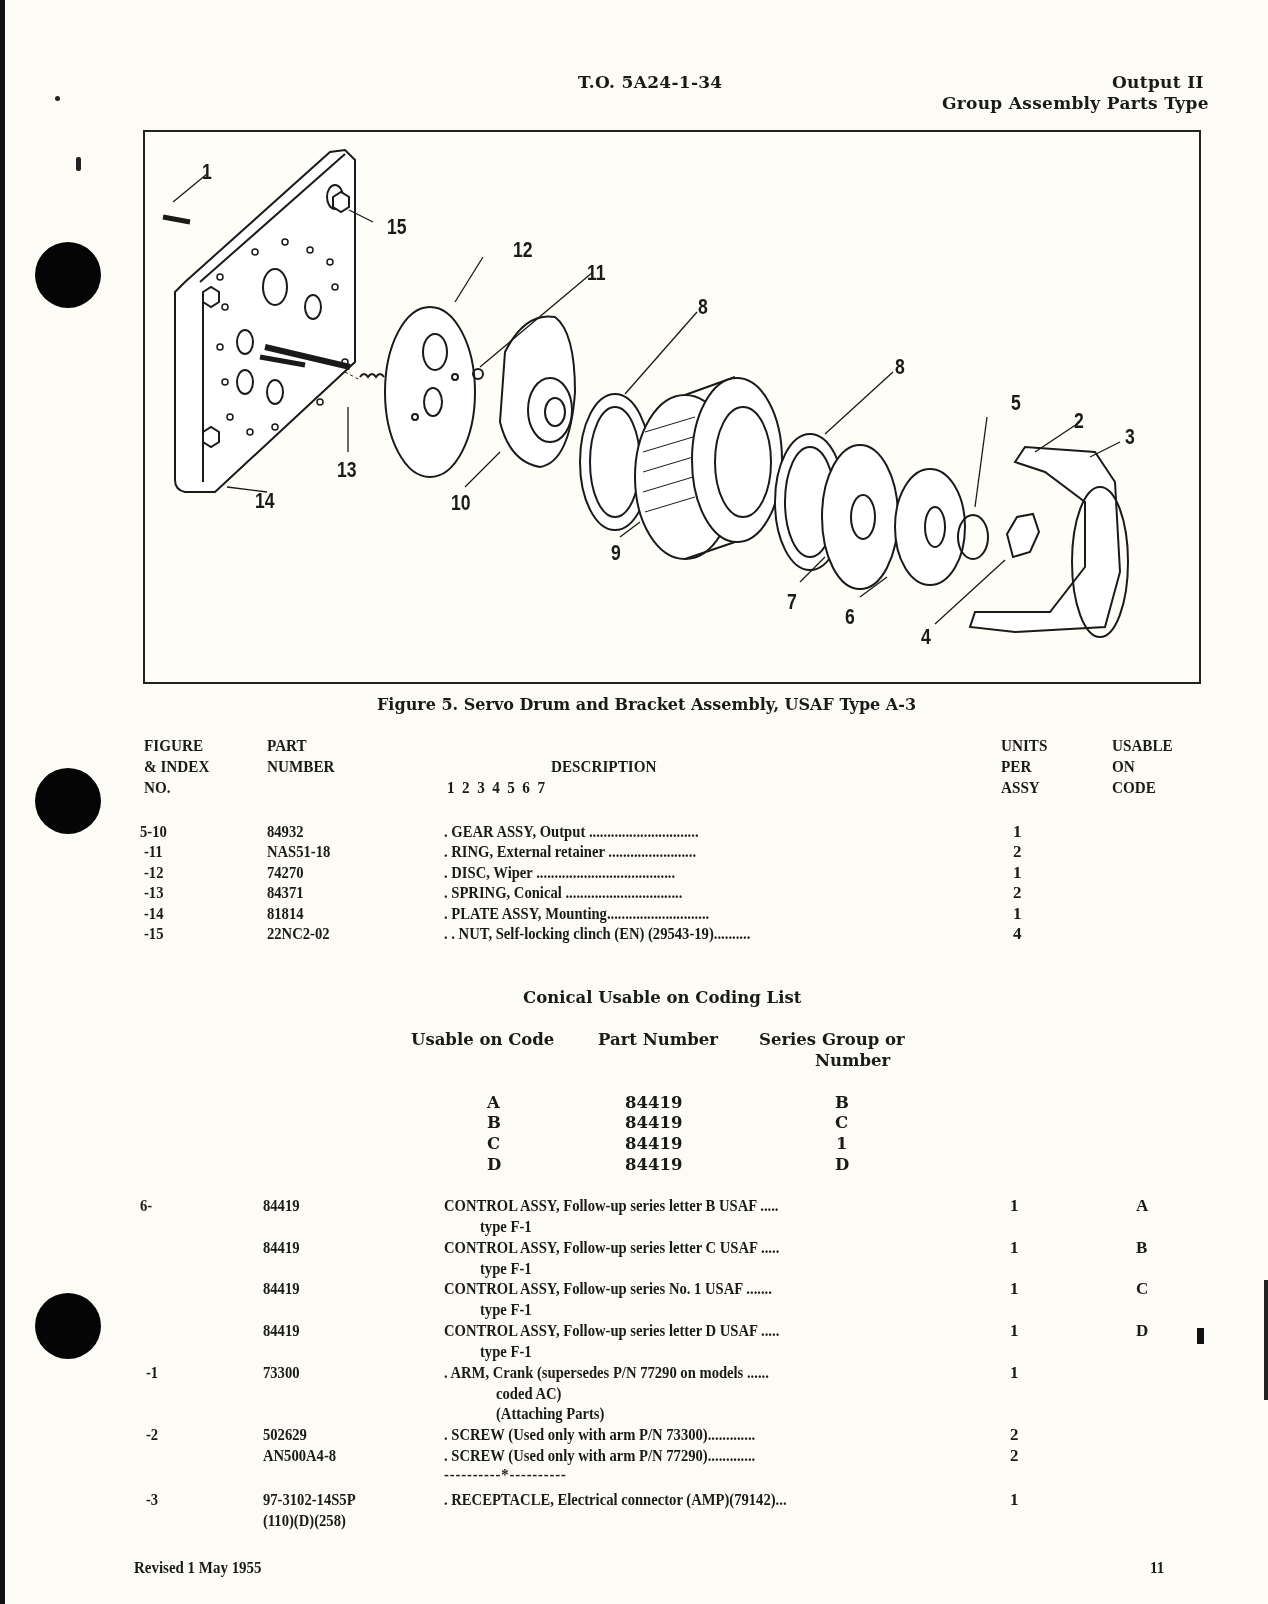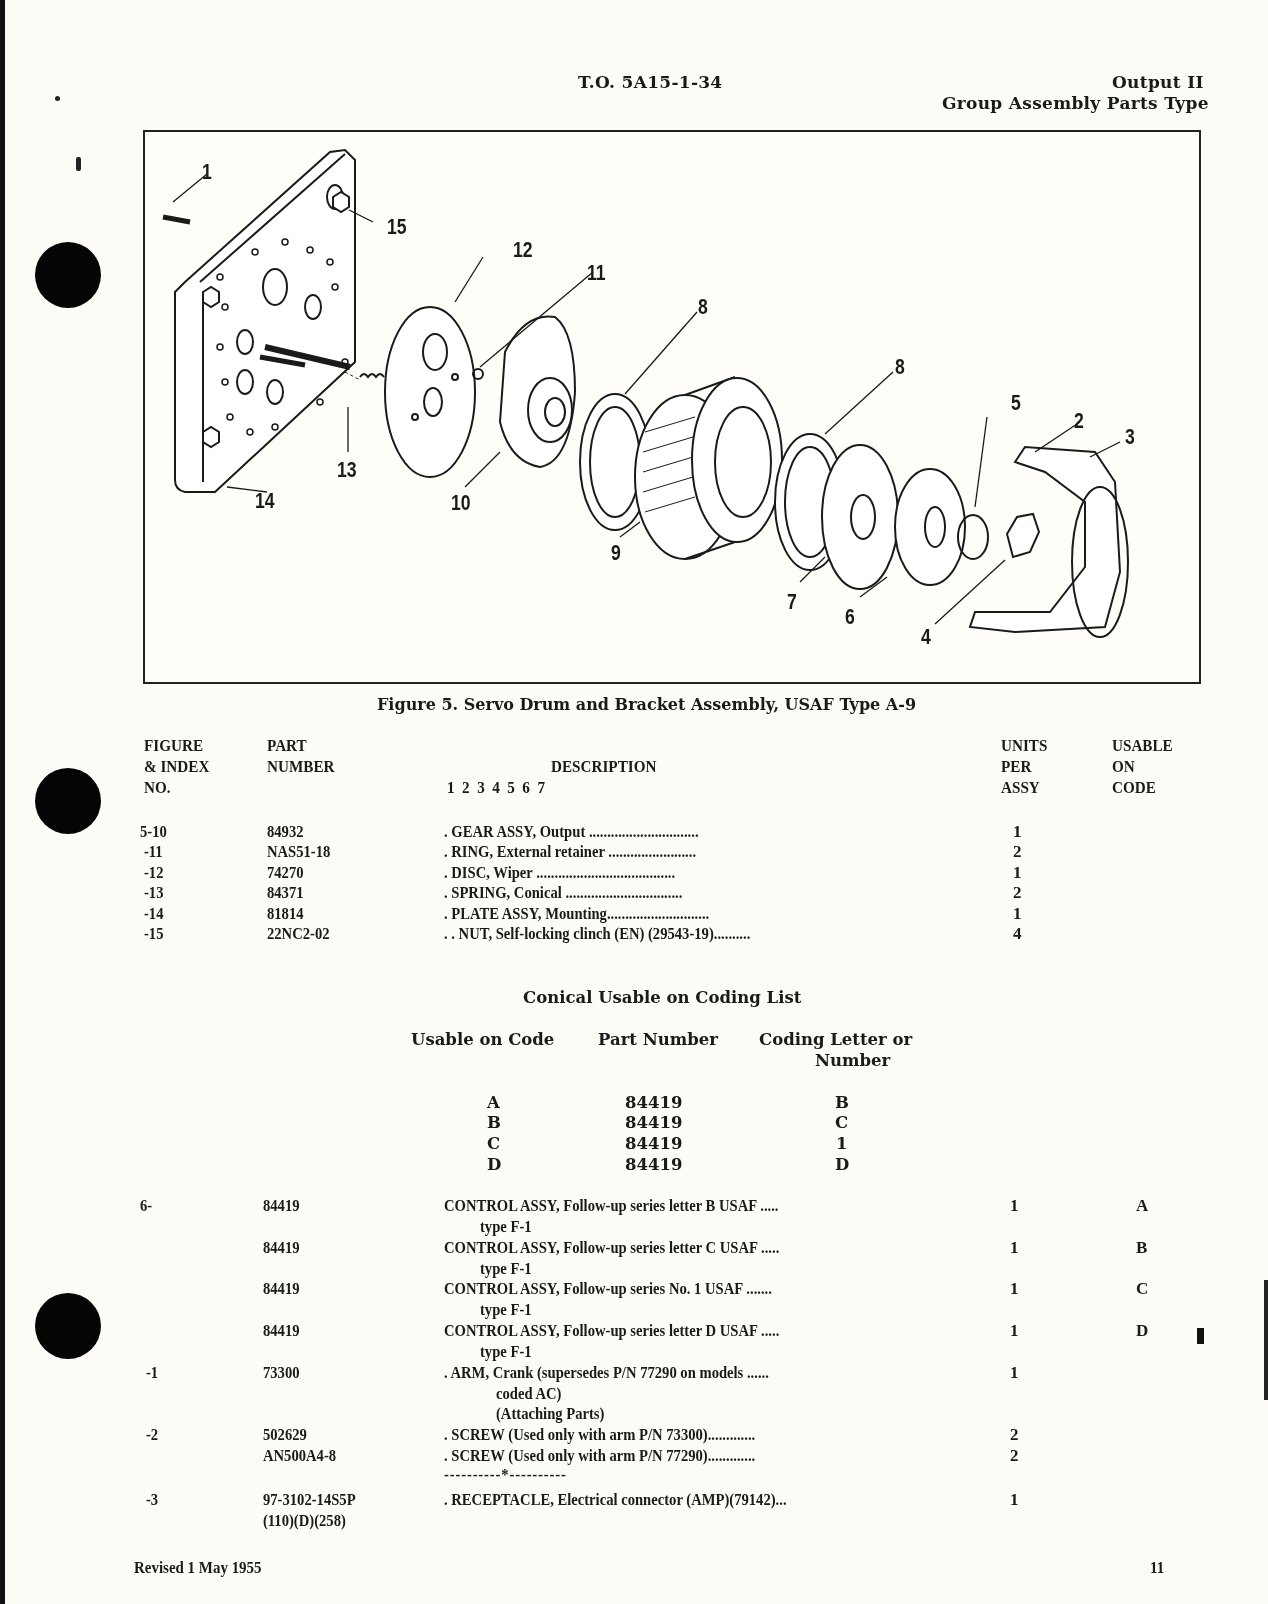--- a/index.html
+++ b/index.html
@@ -34,21 +34,21 @@
 <body>
 
 <div class="edge-strip"></div>
 <div class="edge-strip-right"></div>
 <div class="punch-hole" style="top:242px;"></div>
 <div class="punch-hole" style="top:768px;"></div>
 <div class="punch-hole" style="top:1293px;"></div>
 <div class="speck" style="left:55px;top:96px;width:5px;height:5px;"></div>
 <div class="speck" style="left:76px;top:157px;width:5px;height:14px;border-radius:2px;"></div>
 
-<div class="abs hdr" style="left:578px;top:72px;">T.O. 5A15-1-34</div>
+<div class="abs hdr" style="left:578px;top:72px;">T.O. 5A24-1-34</div>
 <div class="abs hdr" style="left:1112px;top:72px;">Output II</div>
 <div class="abs hdr" style="left:942px;top:93px;">Group Assembly Parts Type</div>
 
 <div class="figure-frame">
   <svg width="1054" height="550" viewBox="0 0 1054 550">
     <g fill="none" stroke="#1a1a1a" stroke-width="2">
 
       <path d="M40 150 L185 20 L200 18 L210 28 L210 230 L70 360 L40 360 Q30 358 30 348 L30 160 Z" fill="#fff"></path>
       <path d="M55 150 L200 22"></path>
       <path d="M58 160 L58 350"></path>
@@ -163,21 +163,21 @@
   <div class="callout" style="left:980px;top:292px;">3</div>
   <div class="callout" style="left:192px;top:325px;">13</div>
   <div class="callout" style="left:110px;top:356px;">14</div>
   <div class="callout" style="left:306px;top:358px;">10</div>
   <div class="callout" style="left:466px;top:408px;">9</div>
   <div class="callout" style="left:642px;top:457px;">7</div>
   <div class="callout" style="left:700px;top:472px;">6</div>
   <div class="callout" style="left:776px;top:492px;">4</div>
 </div>
 
-<div class="abs caption" style="left:377px;top:695px;">Figure 5.  Servo Drum and Bracket Assembly, USAF Type  A-9</div>
+<div class="abs caption" style="left:377px;top:695px;">Figure 5.  Servo Drum and Bracket Assembly, USAF Type  A-3</div>
 
 <div class="abs colhead" style="left:144px;top:735px;">
   <div>FIGURE</div>
   <div>&amp; INDEX</div>
   <div>NO.</div>
 </div>
 <div class="abs colhead" style="left:267px;top:735px;">
   <div>PART</div>
   <div>NUMBER</div>
 </div>
@@ -227,21 +227,21 @@
 <div class="row" style="top:924px;">
   <span class="condensed" style="left:144px;">-15</span>
   <span class="condensed" style="left:267px;">22NC2-02</span>
   <span class="condensed" style="left:444px;">. . NUT, Self-locking clinch (EN) (29543-19)..........</span>
   <span style="left:1013px;">4</span>
 </div>
 
 <div class="abs master-title" style="left:523px;top:988px;">Conical Usable on Coding List</div>
 <div class="abs master-col" style="left:411px;top:1030px;">Usable on Code</div>
 <div class="abs master-col" style="left:598px;top:1030px;">Part Number</div>
-<div class="abs master-col" style="left:759px;top:1030px;">Coding Letter or</div>
+<div class="abs master-col" style="left:759px;top:1030px;">Series Group or</div>
 <div class="abs master-col" style="left:815px;top:1051px;">Number</div>
 
 <div class="abs master-col" style="left:487px;top:1093px;">A</div>
 <div class="abs master-col" style="left:625px;top:1093px;">84419</div>
 <div class="abs master-col" style="left:835px;top:1093px;">B</div>
 
 <div class="abs master-col" style="left:487px;top:1113px;">B</div>
 <div class="abs master-col" style="left:625px;top:1113px;">84419</div>
 <div class="abs master-col" style="left:835px;top:1113px;">C</div>
 

